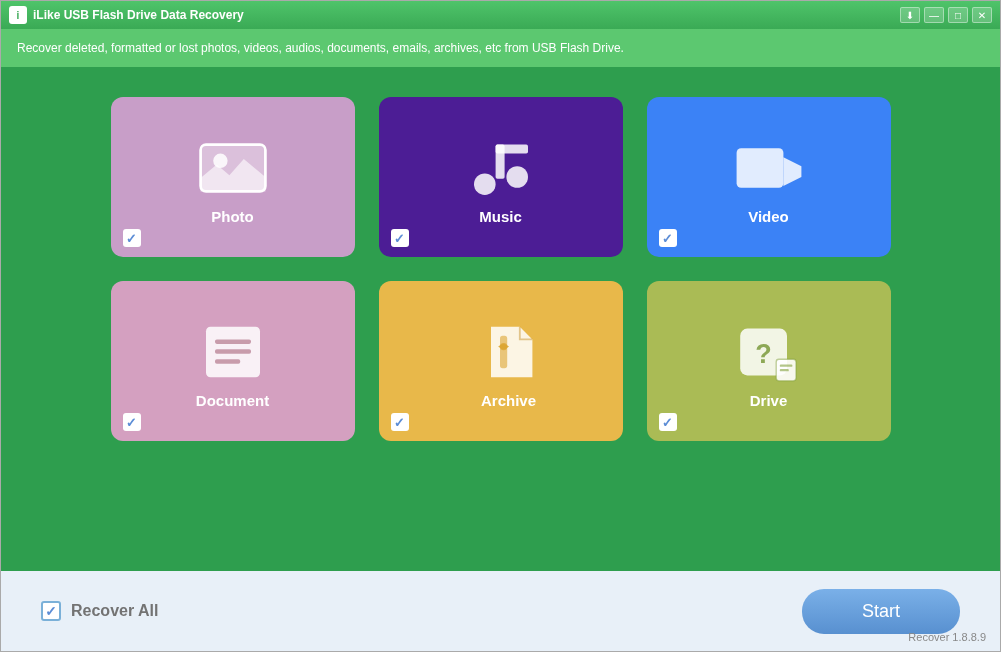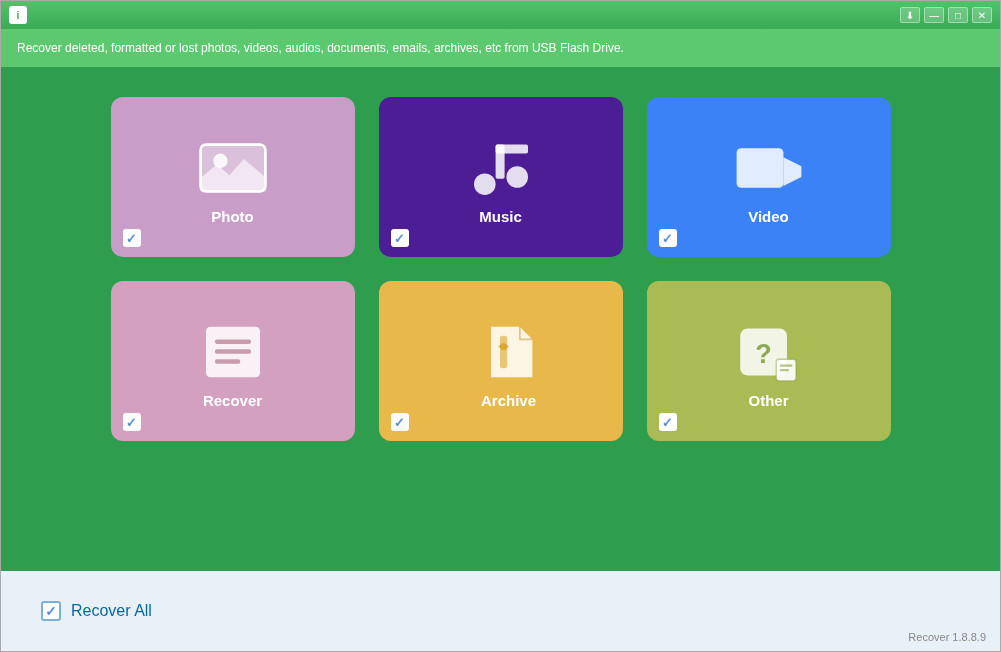--- a/index.html
+++ b/index.html
@@ -191,22 +191,22 @@
     }
 
     #recover-all-check {
       color: #5c8dd6;
       font-size: 14px;
       font-weight: bold;
     }
 
     #recover-all-label {
       font-size: 16px;
-      color: #0369a1;
-      font-weight: normal;
+      color: #737373;
+      font-weight: bold;
     }
 
     #start-button {
       background: linear-gradient(to bottom, #7ab0e8, #5890d0);
       color: #fff;
       border: none;
       border-radius: 22px;
       padding: 12px 60px;
       font-size: 18px;
       cursor: pointer;
@@ -222,20 +222,21 @@
     }
   </style>
 </head>
 <body>
 
 <div id="app-window">
 
   <div id="title-bar">
     <div id="title-bar-left">
       <div id="app-icon">i</div>
+      <span id="title-text">iLike USB Flash Drive Data Recovery</span>
     </div>
     <div id="window-controls">
       <div class="win-btn">⬇</div>
       <div class="win-btn">—</div>
       <div class="win-btn">□</div>
       <div class="win-btn">✕</div>
     </div>
   </div>
 
   <div id="subtitle-bar">
@@ -282,21 +283,21 @@
         </div>
       </div>
 
       <div class="category-card card-document">
         <svg class="icon-svg" viewBox="0 0 80 68" fill="none">
           <rect x="10" y="6" width="60" height="56" rx="5" fill="rgba(255,255,255,0.85)"></rect>
           <rect x="20" y="20" width="40" height="5" rx="2" fill="rgba(180,120,140,0.7)"></rect>
           <rect x="20" y="31" width="40" height="5" rx="2" fill="rgba(180,120,140,0.7)"></rect>
           <rect x="20" y="42" width="28" height="5" rx="2" fill="rgba(180,120,140,0.7)"></rect>
         </svg>
-        <span class="card-label">Recover</span>
+        <span class="card-label">Document</span>
         <div class="card-checkbox">
           <span class="card-checkbox-check">✓</span>
         </div>
       </div>
 
       <div class="category-card card-archive">
         <svg class="icon-svg" viewBox="0 0 80 68" fill="none">
           <path d="M20 6 L52 6 L66 20 L66 62 L20 62 Z" fill="rgba(255,255,255,0.85)"></path>
           <path d="M52 6 L52 20 L66 20" fill="none" stroke="rgba(200,150,50,0.5)" stroke-width="2"></path>
 
@@ -312,33 +313,34 @@
 
       <div class="category-card card-other">
         <svg class="icon-svg" viewBox="0 0 80 68" fill="none">
           <rect x="8" y="8" width="52" height="52" rx="8" fill="rgba(255,255,255,0.85)"></rect>
           <text x="34" y="46" font-size="30" font-weight="bold" fill="rgba(130,160,70,0.9)" text-anchor="middle" font-family="Arial">?</text>
 
           <rect x="48" y="42" width="22" height="24" rx="3" fill="rgba(255,255,255,0.9)" stroke="rgba(130,160,60,0.5)" stroke-width="1.5"></rect>
           <rect x="52" y="48" width="14" height="2.5" rx="1" fill="rgba(130,160,60,0.6)"></rect>
           <rect x="52" y="53" width="10" height="2.5" rx="1" fill="rgba(130,160,60,0.6)"></rect>
         </svg>
-        <span class="card-label">Other</span>
+        <span class="card-label">Drive</span>
         <div class="card-checkbox">
           <span class="card-checkbox-check">✓</span>
         </div>
       </div>
 
     </div>
   </div>
 
   <div style="position:relative;">
     <div id="bottom-bar">
       <div id="recover-all-section">
         <div id="recover-all-checkbox">
           <span id="recover-all-check">✓</span>
         </div>
         <span id="recover-all-label">Recover All</span>
       </div>
+      <button id="start-button">Start</button>
     </div>
     <span id="version-text">Recover 1.8.8.9</span>
   </div>
 </div>
 
 </body></html>

